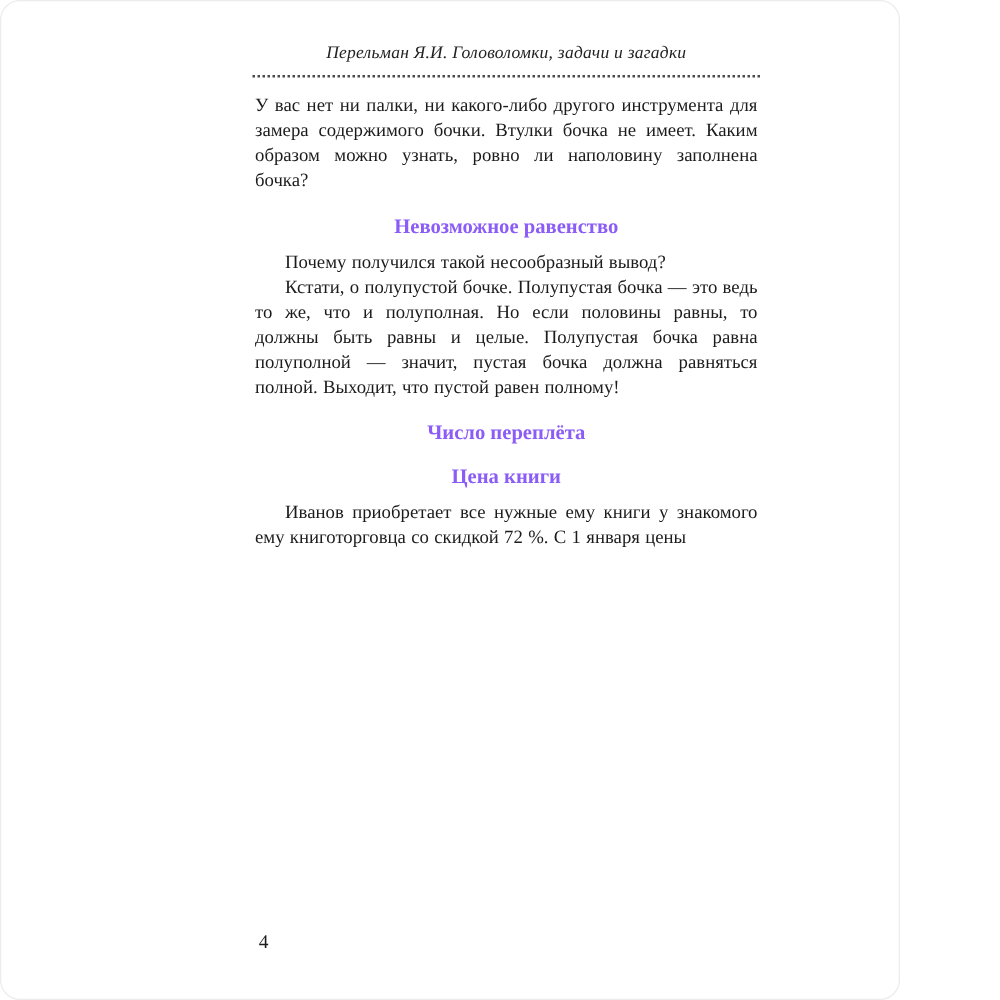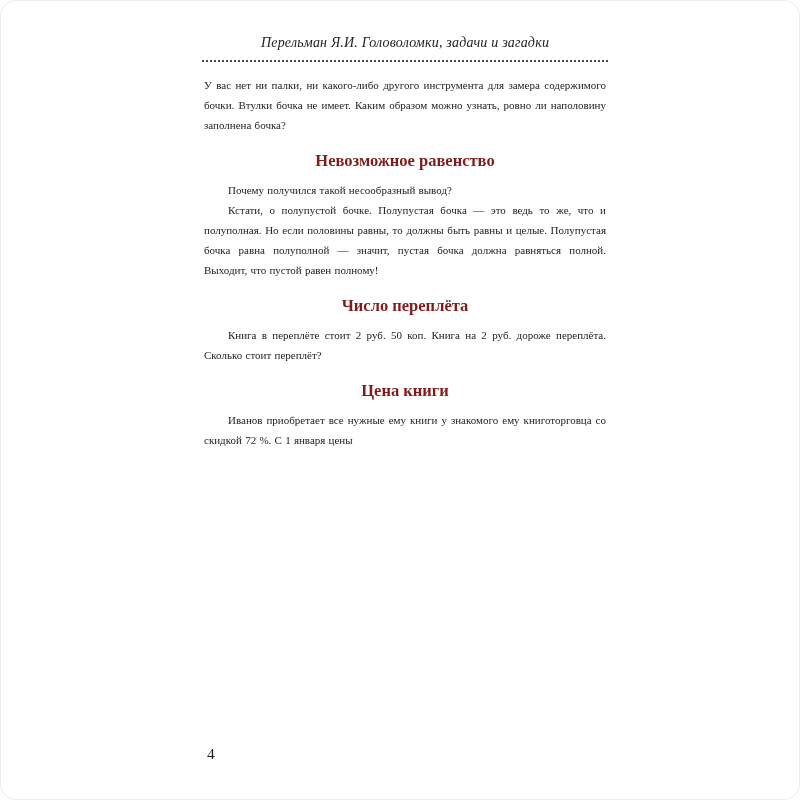--- a/index.html
+++ b/index.html
@@ -2,21 +2,21 @@
 <html lang="ru"><head>
 <meta charset="utf-8">
 <style>
   html, body {
     margin: 0;
     padding: 0;
     background: #ffffff;
   }
   .canvas {
     position: relative;
-    width: 800px;
+    width: 720px;
     height: 800px;
     background: #ffffff;
     border: 1px solid #ececec;
     border-radius: 16px;
     box-sizing: border-box;
     overflow: hidden;
     font-family: "Liberation Serif", "DejaVu Serif", serif;
     color: #1c1c1c;
   }
   .content {
@@ -33,37 +33,37 @@
     color: #222;
     padding-bottom: 9px;
   }
   .rule {
     border-bottom: 2px dotted #4a4a4a;
     height: 0;
     margin: 0 -2px;
   }
   .content p {
     margin: 0;
-    font-size: 11px;
+    font-size: 15px;
     line-height: 20px;
     text-align: justify;
     text-indent: 24px;
     word-spacing: 0.5px;
   }
   .content p.noindent {
     text-indent: 0;
     margin-top: 13px;
   }
   .content h2 {
     margin: 16px 0 10px 0;
     text-align: center;
     font-size: 16.5px;
     line-height: 19px;
     font-weight: bold;
-    color: #7f1d1d;
+    color: #8b5cf6;
   }
   .pageno {
     position: absolute;
     left: 206px;
     top: 744px;
     font-size: 15.5px;
     color: #1c1c1c;
   }
 </style>
 </head>
@@ -78,21 +78,20 @@
     <div class="rule"></div>
 
     <p class="noindent">У вас нет ни палки, ни какого-либо другого инструмента для замера содержимого бочки. Втулки бочка не имеет. Каким образом можно узнать, ровно ли наполовину заполнена бочка?</p>
 
     <h2>Невозможное равенство</h2>
     <p>Почему получился такой несообразный вывод?</p>
     <p>Кстати, о полупустой бочке. Полупустая бочка — это ведь то же, что и полуполная. Но если половины равны, то должны быть равны и целые. Полупустая бочка равна полуполной — значит, пустая бочка должна равняться полной. Выходит, что пустой равен полному!</p>
 
 
     <h2>Число переплёта</h2>
-    <p>Книга в переплёте стоит 2 руб. 50 коп. Книга на 2 руб. дороже переплёта. Сколько стоит переплёт?</p>
 
     <h2>Цена книги</h2>
     <p>Иванов приобретает все нужные ему книги у знакомого ему книготорговца со скидкой 72 %. С 1 января цены</p>
 
   </div>
 
   <div class="pageno">4</div>
 </div>
 
 </body></html>

